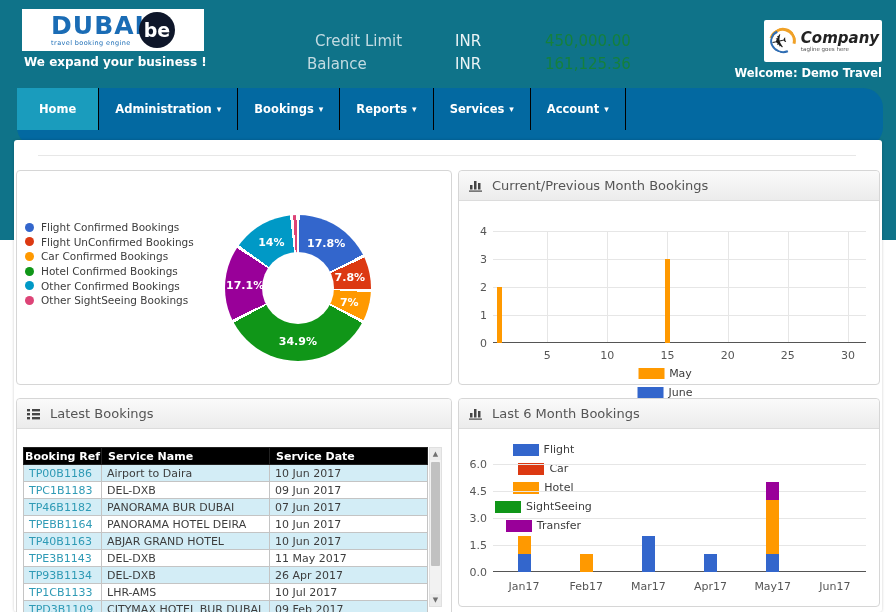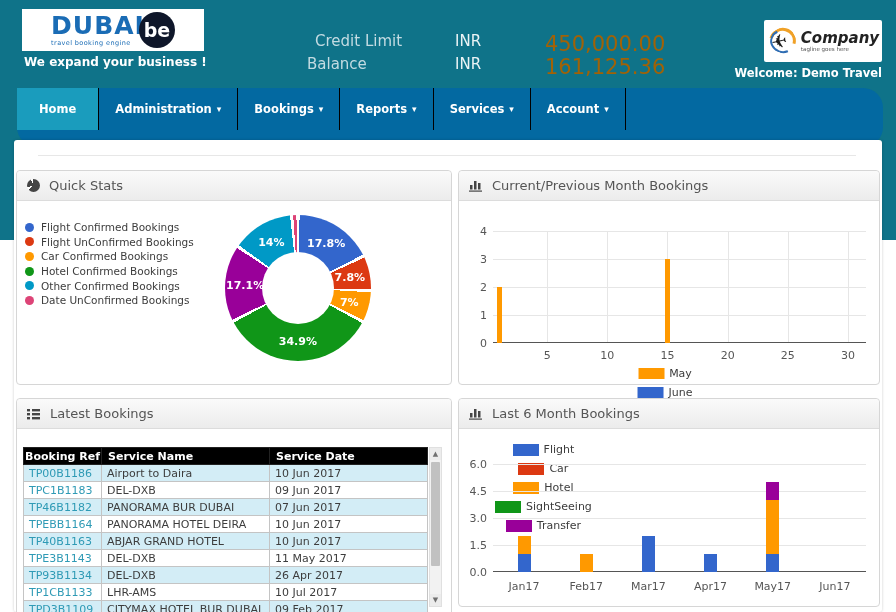--- a/index.html
+++ b/index.html
@@ -15,21 +15,21 @@
   .logo-inner { display:flex; align-items:center; }
   .logo-text-col { display:flex; flex-direction:column; align-items:flex-start; }
   .logo-brand { color:#1a6cb5; font-weight:bold; font-size:25px; letter-spacing:1px; line-height:24px; }
   .logo-sub { color:#1a6cb5; font-size:6.5px; margin-top:1px; letter-spacing:.4px; }
   .logo-badge { width:36px; height:36px; border-radius:50%; background:#0f172a; color:#fff;
     font-weight:bold; font-size:19px; display:flex; align-items:center; justify-content:center; margin-left:-6px; }
   .logo-tagline { position:absolute; left:24px; top:55px; color:#fff; font-weight:bold; font-size:12px; }
 
   .acct-label { position:absolute; color:#c3dbe2; font-size:15px; }
   .acct-cur   { position:absolute; color:#eaf3f5; font-size:15px; }
-  .acct-val   { position:absolute; color:#a16207; font-size:21px; }
+  .acct-val   { position:absolute; color:#15803d; font-size:15px; }
 
   .company-box { position:absolute; right:14px; top:20px; width:118px; height:42px; background:#fff;
     border-radius:2px; display:flex; align-items:center; justify-content:center; gap:2px; }
   .plane-wrap { position:relative; width:32px; height:32px; flex:0 0 32px; }
   .swoosh1 { position:absolute; left:2px; top:3px; width:27px; height:26px; border:3px solid transparent;
     border-top-color:#f0a127; border-right-color:#f0a127; border-radius:50%; transform:rotate(-30deg); }
   .swoosh2 { position:absolute; left:3px; top:5px; width:25px; height:23px; border:2px solid transparent;
     border-bottom-color:#2f6db3; border-left-color:#2f6db3; border-radius:50%; transform:rotate(20deg); }
   .plane-glyph { position:absolute; left:4px; top:5px; font-size:19px; color:#1c1c1c; transform:scaleX(-1) rotate(12deg); }
   .company-text-col { display:flex; flex-direction:column; }
@@ -159,24 +159,20 @@
       <span>Account</span>
       <span class="caret">▾</span>
     </div>
   </div>
 
 <div class="card">
   <div class="card-rule"></div>
 </div>
 
 <div class="panel" id="panel-quick">
-  <div class="panel-head">
-    <span class="icon-pie"></span>
-    <span>Quick Stats</span>
-  </div>
   <div class="qs-legend" id="qs-legend">
       <div class="qs-item">
         <div class="qs-dot" style="background: rgb(51, 102, 204);"></div>
         <span class="qs-label">Flight Confirmed Bookings</span>
       </div>
       <div class="qs-item">
         <div class="qs-dot" style="background: rgb(220, 57, 18);"></div>
         <span class="qs-label">Flight UnConfirmed Bookings</span>
       </div>
       <div class="qs-item">
@@ -186,21 +182,21 @@
       <div class="qs-item">
         <div class="qs-dot" style="background: rgb(16, 150, 24);"></div>
         <span class="qs-label">Hotel Confirmed Bookings</span>
       </div>
       <div class="qs-item">
         <div class="qs-dot" style="background: rgb(0, 153, 198);"></div>
         <span class="qs-label">Other Confirmed Bookings</span>
       </div>
       <div class="qs-item">
         <div class="qs-dot" style="background: rgb(221, 68, 119);"></div>
-        <span class="qs-label">Date UnConfirmed Bookings</span>
+        <span class="qs-label">Other SightSeeing Bookings</span>
       </div>
     </div>
   <div class="donut" id="donut" style="background: conic-gradient(rgb(255, 255, 255) 0%, rgb(255, 255, 255) 0.35%, rgb(51, 102, 204) 0.35%, rgb(51, 102, 204) 17.45%, rgb(255, 255, 255) 17.45%, rgb(255, 255, 255) 17.8%, rgb(255, 255, 255) 17.8%, rgb(255, 255, 255) 18.15%, rgb(220, 57, 18) 18.15%, rgb(220, 57, 18) 25.25%, rgb(255, 255, 255) 25.25%, rgb(255, 255, 255) 25.6%, rgb(255, 255, 255) 25.6%, rgb(255, 255, 255) 25.95%, rgb(255, 153, 0) 25.95%, rgb(255, 153, 0) 32.25%, rgb(255, 255, 255) 32.25%, rgb(255, 255, 255) 32.6%, rgb(255, 255, 255) 32.6%, rgb(255, 255, 255) 32.95%, rgb(16, 150, 24) 32.95%, rgb(16, 150, 24) 67.15%, rgb(255, 255, 255) 67.15%, rgb(255, 255, 255) 67.5%, rgb(255, 255, 255) 67.5%, rgb(255, 255, 255) 67.85%, rgb(153, 0, 153) 67.85%, rgb(153, 0, 153) 84.25%, rgb(255, 255, 255) 84.25%, rgb(255, 255, 255) 84.6%, rgb(255, 255, 255) 84.6%, rgb(255, 255, 255) 84.95%, rgb(0, 153, 198) 84.95%, rgb(0, 153, 198) 98.25%, rgb(255, 255, 255) 98.25%, rgb(255, 255, 255) 98.6%, rgb(255, 255, 255) 98.6%, rgb(255, 255, 255) 98.95%, rgb(221, 68, 119) 98.95%, rgb(221, 68, 119) 99.65%, rgb(255, 255, 255) 99.65%, rgb(255, 255, 255) 100%);">
     <div class="donut-hole"></div>
   <span class="donut-lbl" style="left: 101.117px; top: 28.0731px;">17.8%</span>
       <span class="donut-lbl" style="left: 124.865px; top: 62.0893px;">7.8%</span>
       <span class="donut-lbl" style="left: 124.251px; top: 86.5028px;">7%</span>
       <span class="donut-lbl" style="left: 72.8335px; top: 126px;">34.9%</span>
       <span class="donut-lbl" style="left: 20.1153px; top: 69.5059px;">17.1%</span>
       <span class="donut-lbl" style="left: 46.308px; top: 27.2121px;">14%</span>

